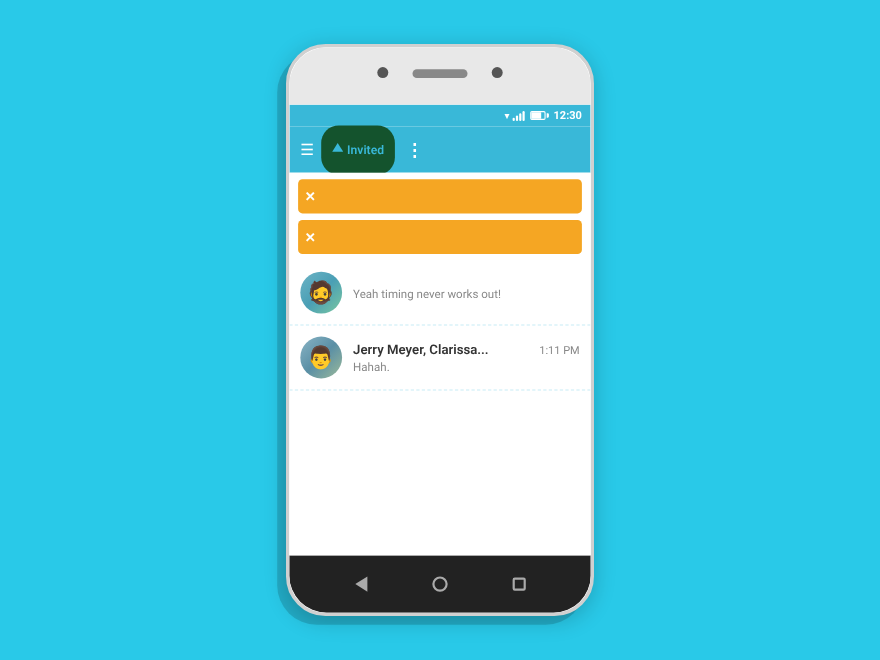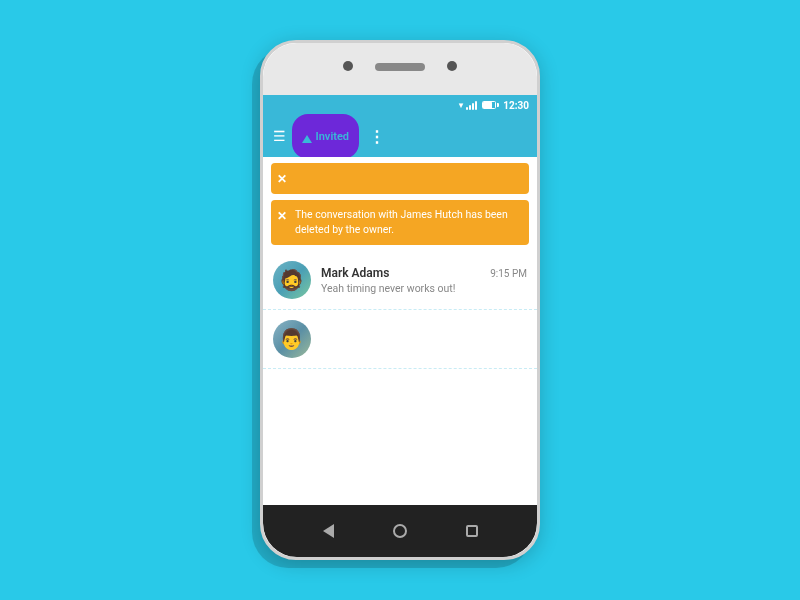--- a/index.html
+++ b/index.html
@@ -166,25 +166,25 @@
     }
 
     .header-title {
       color: white;
       font-size: 14px;
       font-weight: 500;
       flex: 1;
     }
 
     .invited-btn {
-      background: #6d28d9;
+      background: #14532d;
       border-radius: 16px;
       padding: 16px 10px;
       display: flex;
-      align-items: flex-end;
+      align-items: flex-start;
       gap: 4px;
       cursor: pointer;
     }
 
     .invited-icon {
       width: 0;
       height: 0;
       border-left: 5px solid transparent;
       border-right: 5px solid transparent;
       border-bottom: 8px solid #39B8D8;
@@ -412,40 +412,42 @@
     </div>
 
     <div class="content-area">
 
       <div class="notification-banner">
         <span class="notification-close">✕</span>
       </div>
 
       <div class="notification-banner">
         <span class="notification-close">✕</span>
-        <span class="notification-text">The conversation with James Hutch has been deleted by the owner.</span>
       </div>
 
       <div class="conversation-item">
         <div class="avatar avatar-mark">
           <span style="font-size:20px;">🧔</span>
         </div>
         <div class="conv-info">
-          <div class="conv-top">
-            <span class="conv-name">Mark Adams</span>
-            <span class="conv-time">9:15 PM</span>
-          </div>
           <div class="conv-preview">Yeah timing never works out!</div>
         </div>
       </div>
 
       <div class="conversation-item">
         <div class="avatar avatar-jerry">
           <span style="font-size:20px;">👨</span>
         </div>
+        <div class="conv-info">
+          <div class="conv-top">
+            <span class="conv-name">Jerry Meyer, Clarissa...</span>
+            <span class="conv-time">1:11 PM</span>
+          </div>
+          <div class="conv-preview">Hahah.</div>
+        </div>
       </div>
 
     </div>
   </div>
 
   <div class="phone-bottom-bezel">
     <div class="nav-btn">
       <div class="nav-back"></div>
     </div>
     <div class="nav-btn">

